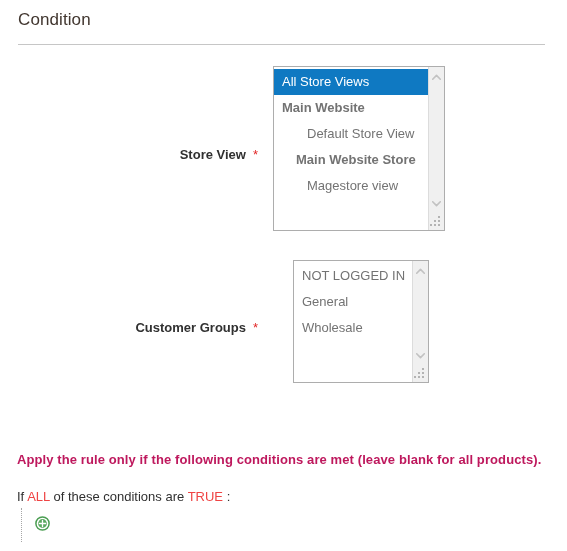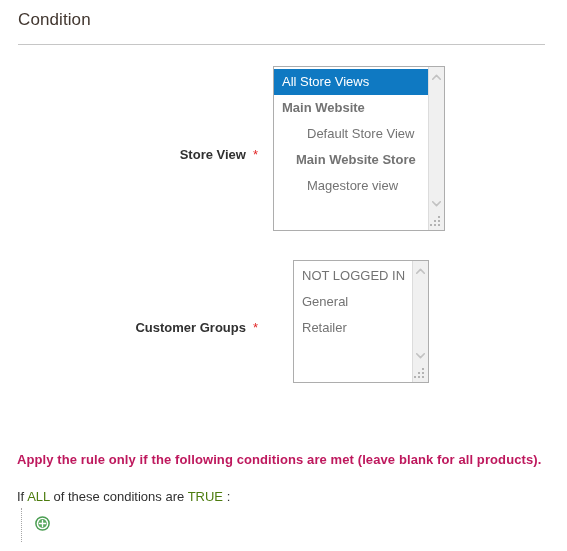--- a/index.html
+++ b/index.html
@@ -154,21 +154,21 @@
   }
   .conditions-line {
     position: absolute;
     left: 17px;
     top: 489px;
     font-size: 13px;
     color: #303030;
     white-space: nowrap;
   }
   .cond-link {
-    color: #4d7c0f;
+    color: #ef4444;
     text-decoration: none;
     cursor: pointer;
   }
   .conditions-children {
     position: absolute;
     left: 21px;
     top: 508px;
     width: 220px;
     height: 34px;
     border-left: 1px dotted #a6a6a6;
@@ -229,21 +229,21 @@
 
 <div class="field-row" id="row-customer-groups">
   <div class="field-label">
     <span>Customer Groups</span><span class="required-mark">*</span>
   </div>
   <div class="field-control">
     <div class="multiselect" id="customer-groups-select">
       <div class="options-area" id="customer-groups-options">
           <div class="option">NOT LOGGED IN</div>
           <div class="option">General</div>
-          <div class="option">Retailer</div>
+          <div class="option">Wholesale</div>
         </div>
       <div class="scrollbar">
         <div class="sb-arrow up">
           <svg width="9" height="6" viewBox="0 0 9 6" aria-hidden="true">
             <path d="M0.7 5.2 L4.5 1.4 L8.3 5.2" fill="none" stroke="#c2c2c2" stroke-width="1.6" stroke-linecap="round" stroke-linejoin="round"></path>
           </svg>
         </div>
         <div class="sb-arrow down">
           <svg width="9" height="6" viewBox="0 0 9 6" aria-hidden="true">
             <path d="M0.7 0.8 L4.5 4.6 L8.3 0.8" fill="none" stroke="#c2c2c2" stroke-width="1.6" stroke-linecap="round" stroke-linejoin="round"></path>

